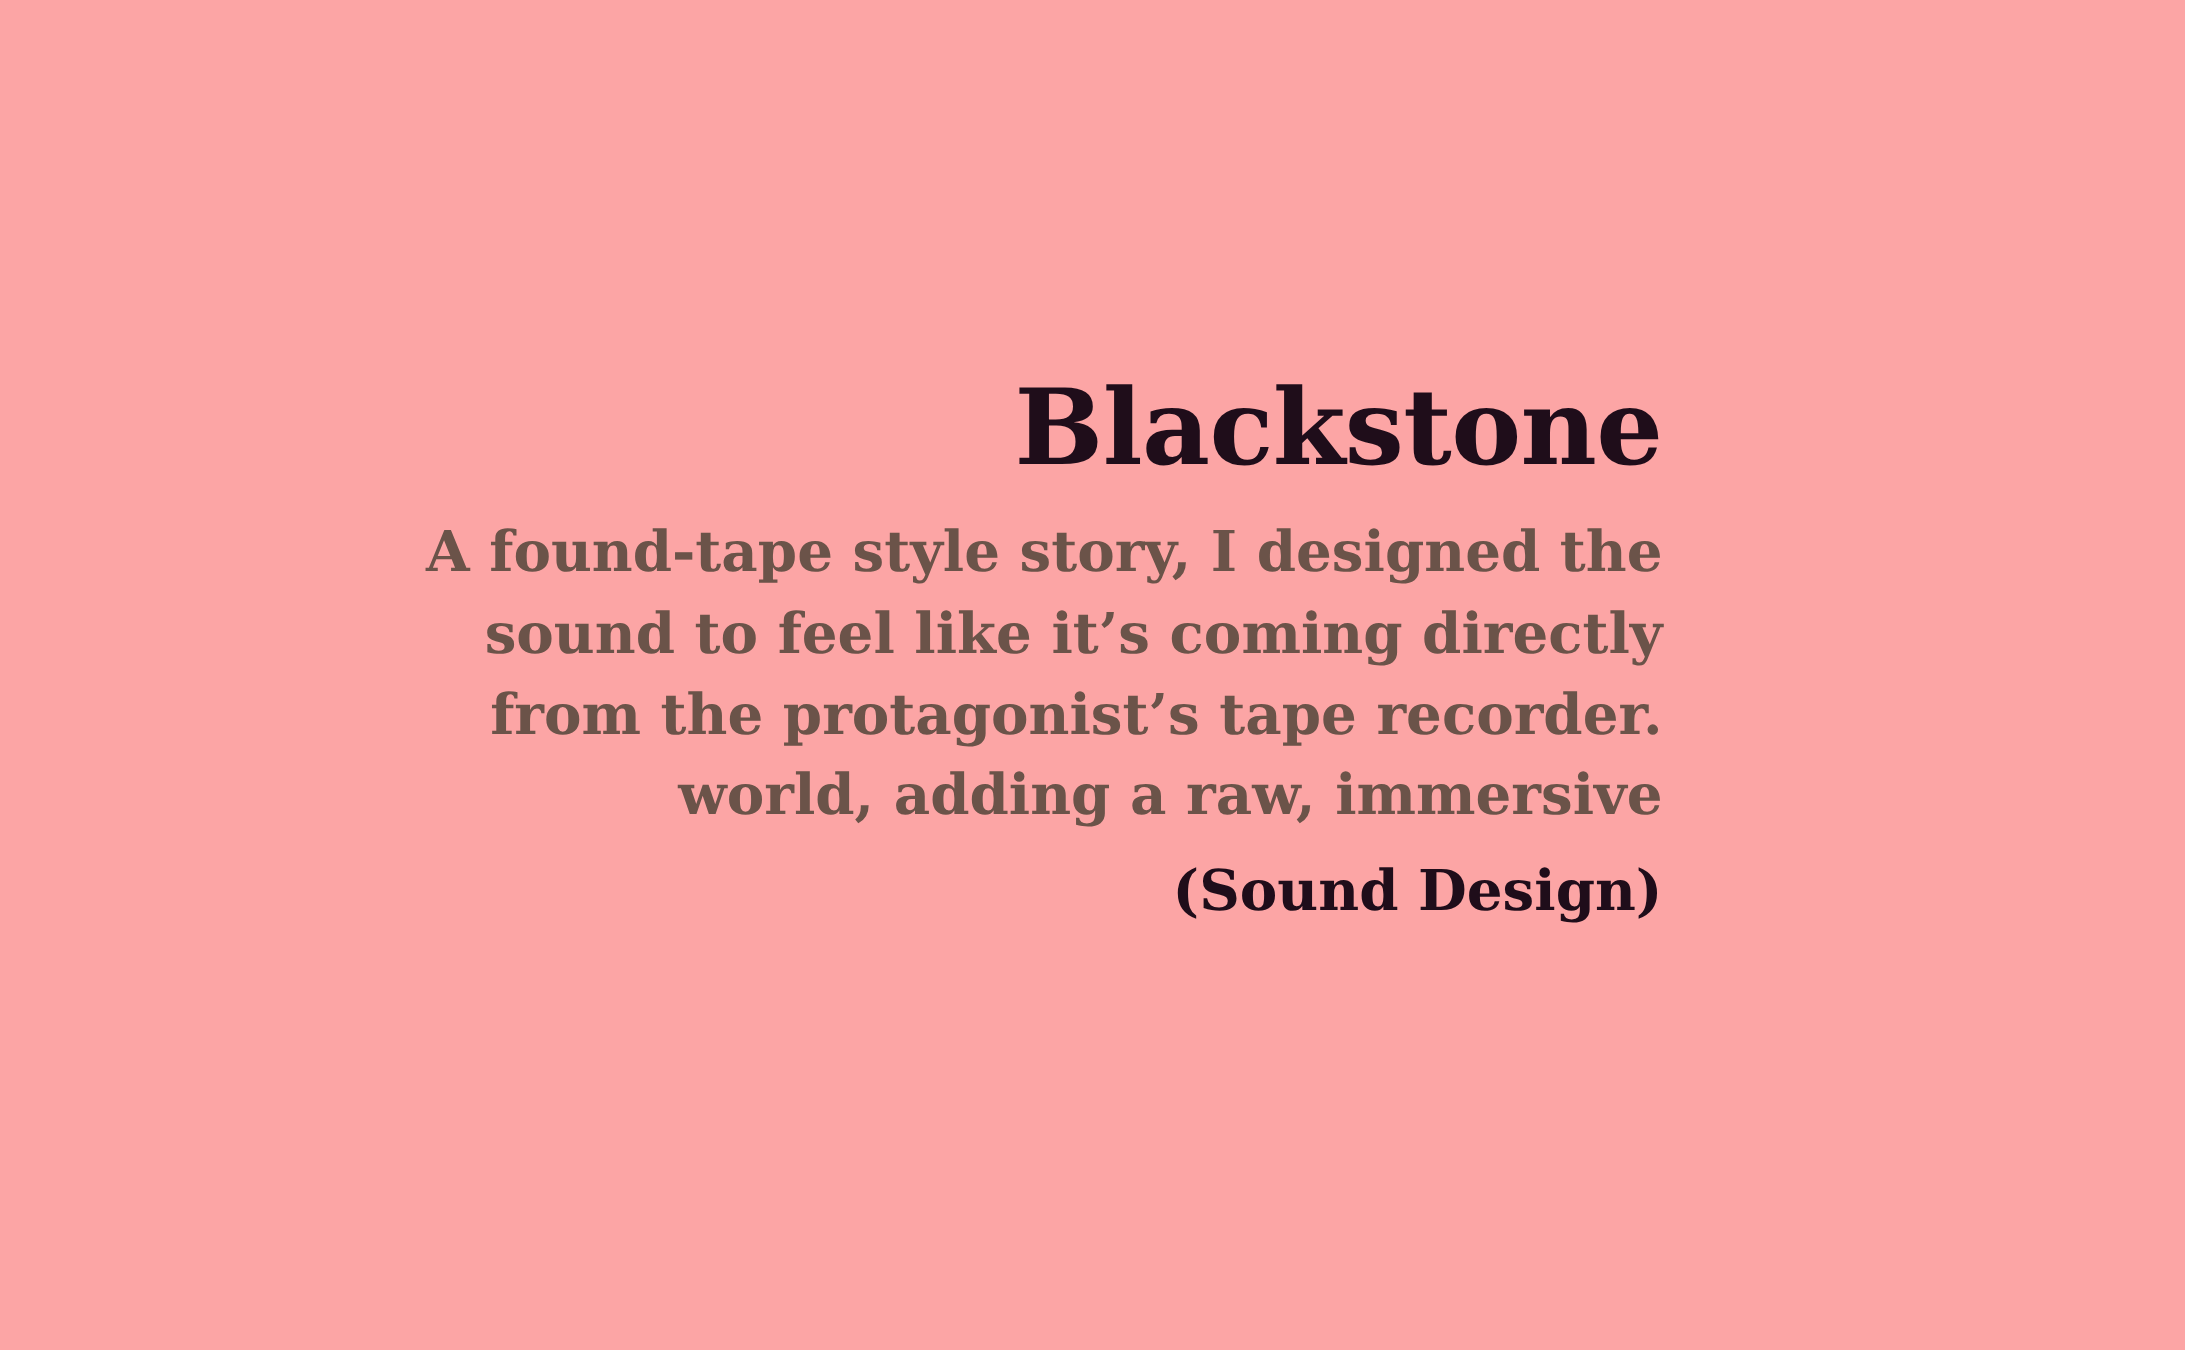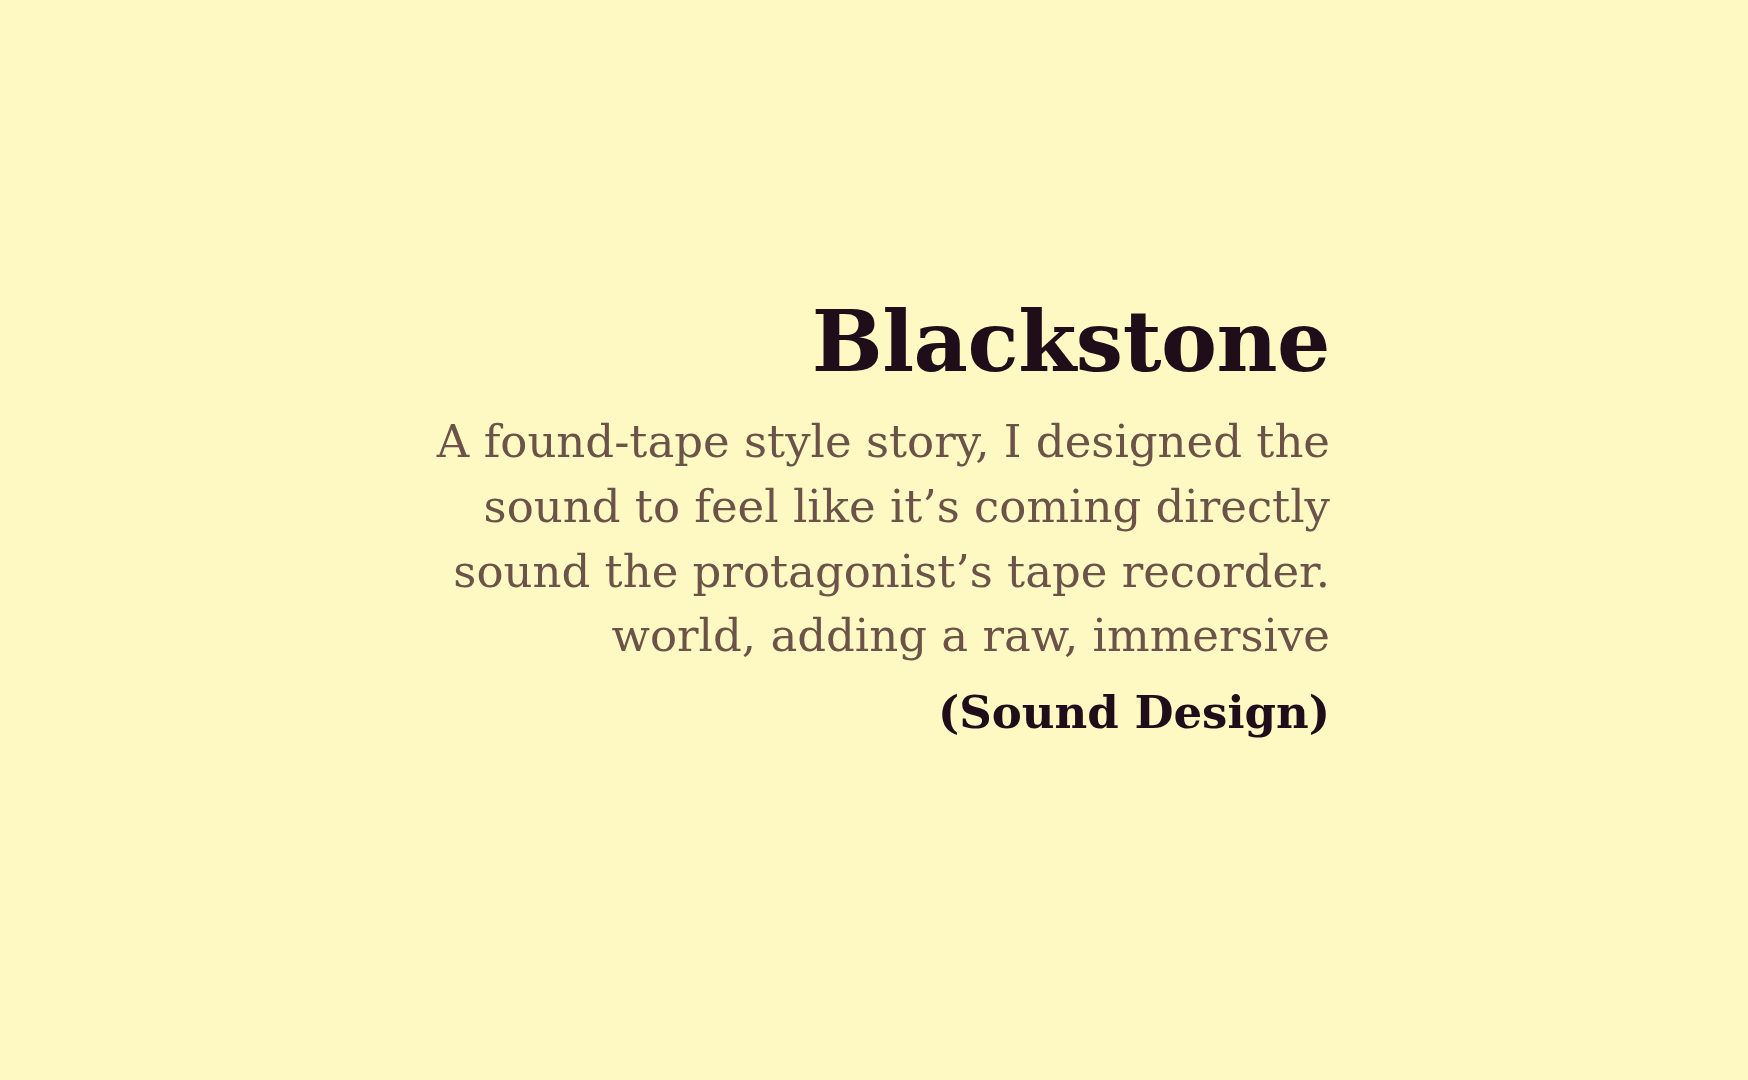--- a/index.html
+++ b/index.html
@@ -33,21 +33,21 @@
     font-size: 84px;
     line-height: 1.0;
     letter-spacing: -0.5px;
     color: #1f0d1a;
     margin: 0 0 26px 0;
     text-align: right;
     white-space: nowrap;
   }
   #project-description {
     font-family: "DejaVu Serif", serif;
-    font-weight: 400;
+    font-weight: 700;
     font-size: 45px;
     line-height: 1.44;
     color: #6b5349;
     margin: 0;
     text-align: right;
   }
   #project-description .line {
     display: block;
     white-space: nowrap;
   }
@@ -58,29 +58,29 @@
     line-height: 1.44;
     color: #1f0d1a;
     margin: 18px 0 0 0;
     text-align: right;
     white-space: nowrap;
   }
 </style>
 </head>
 <body>
 
-<div id="slide" style="background: #fef9c3;">
+<div id="slide" style="background: #fca5a5;">
 
   <div id="content-block">
 
     <h1 id="project-title" style="color: rgb(31, 13, 26);">Blackstone</h1>
 
     <p id="project-description" style="color: rgb(107, 83, 73);">
       <span class="line">A found-tape style story, I designed the</span>
       <span class="line">sound to feel like it’s coming directly</span>
-      <span class="line">sound the protagonist’s tape recorder.</span>
+      <span class="line">from the protagonist’s tape recorder.</span>
       <span class="line">world, adding a raw, immersive</span>
     </p>
 
     <p id="project-role" style="color: rgb(31, 13, 26); margin-top: 12px;">(Sound Design)</p>
 
   </div>
 </div>
 
 </body></html>

